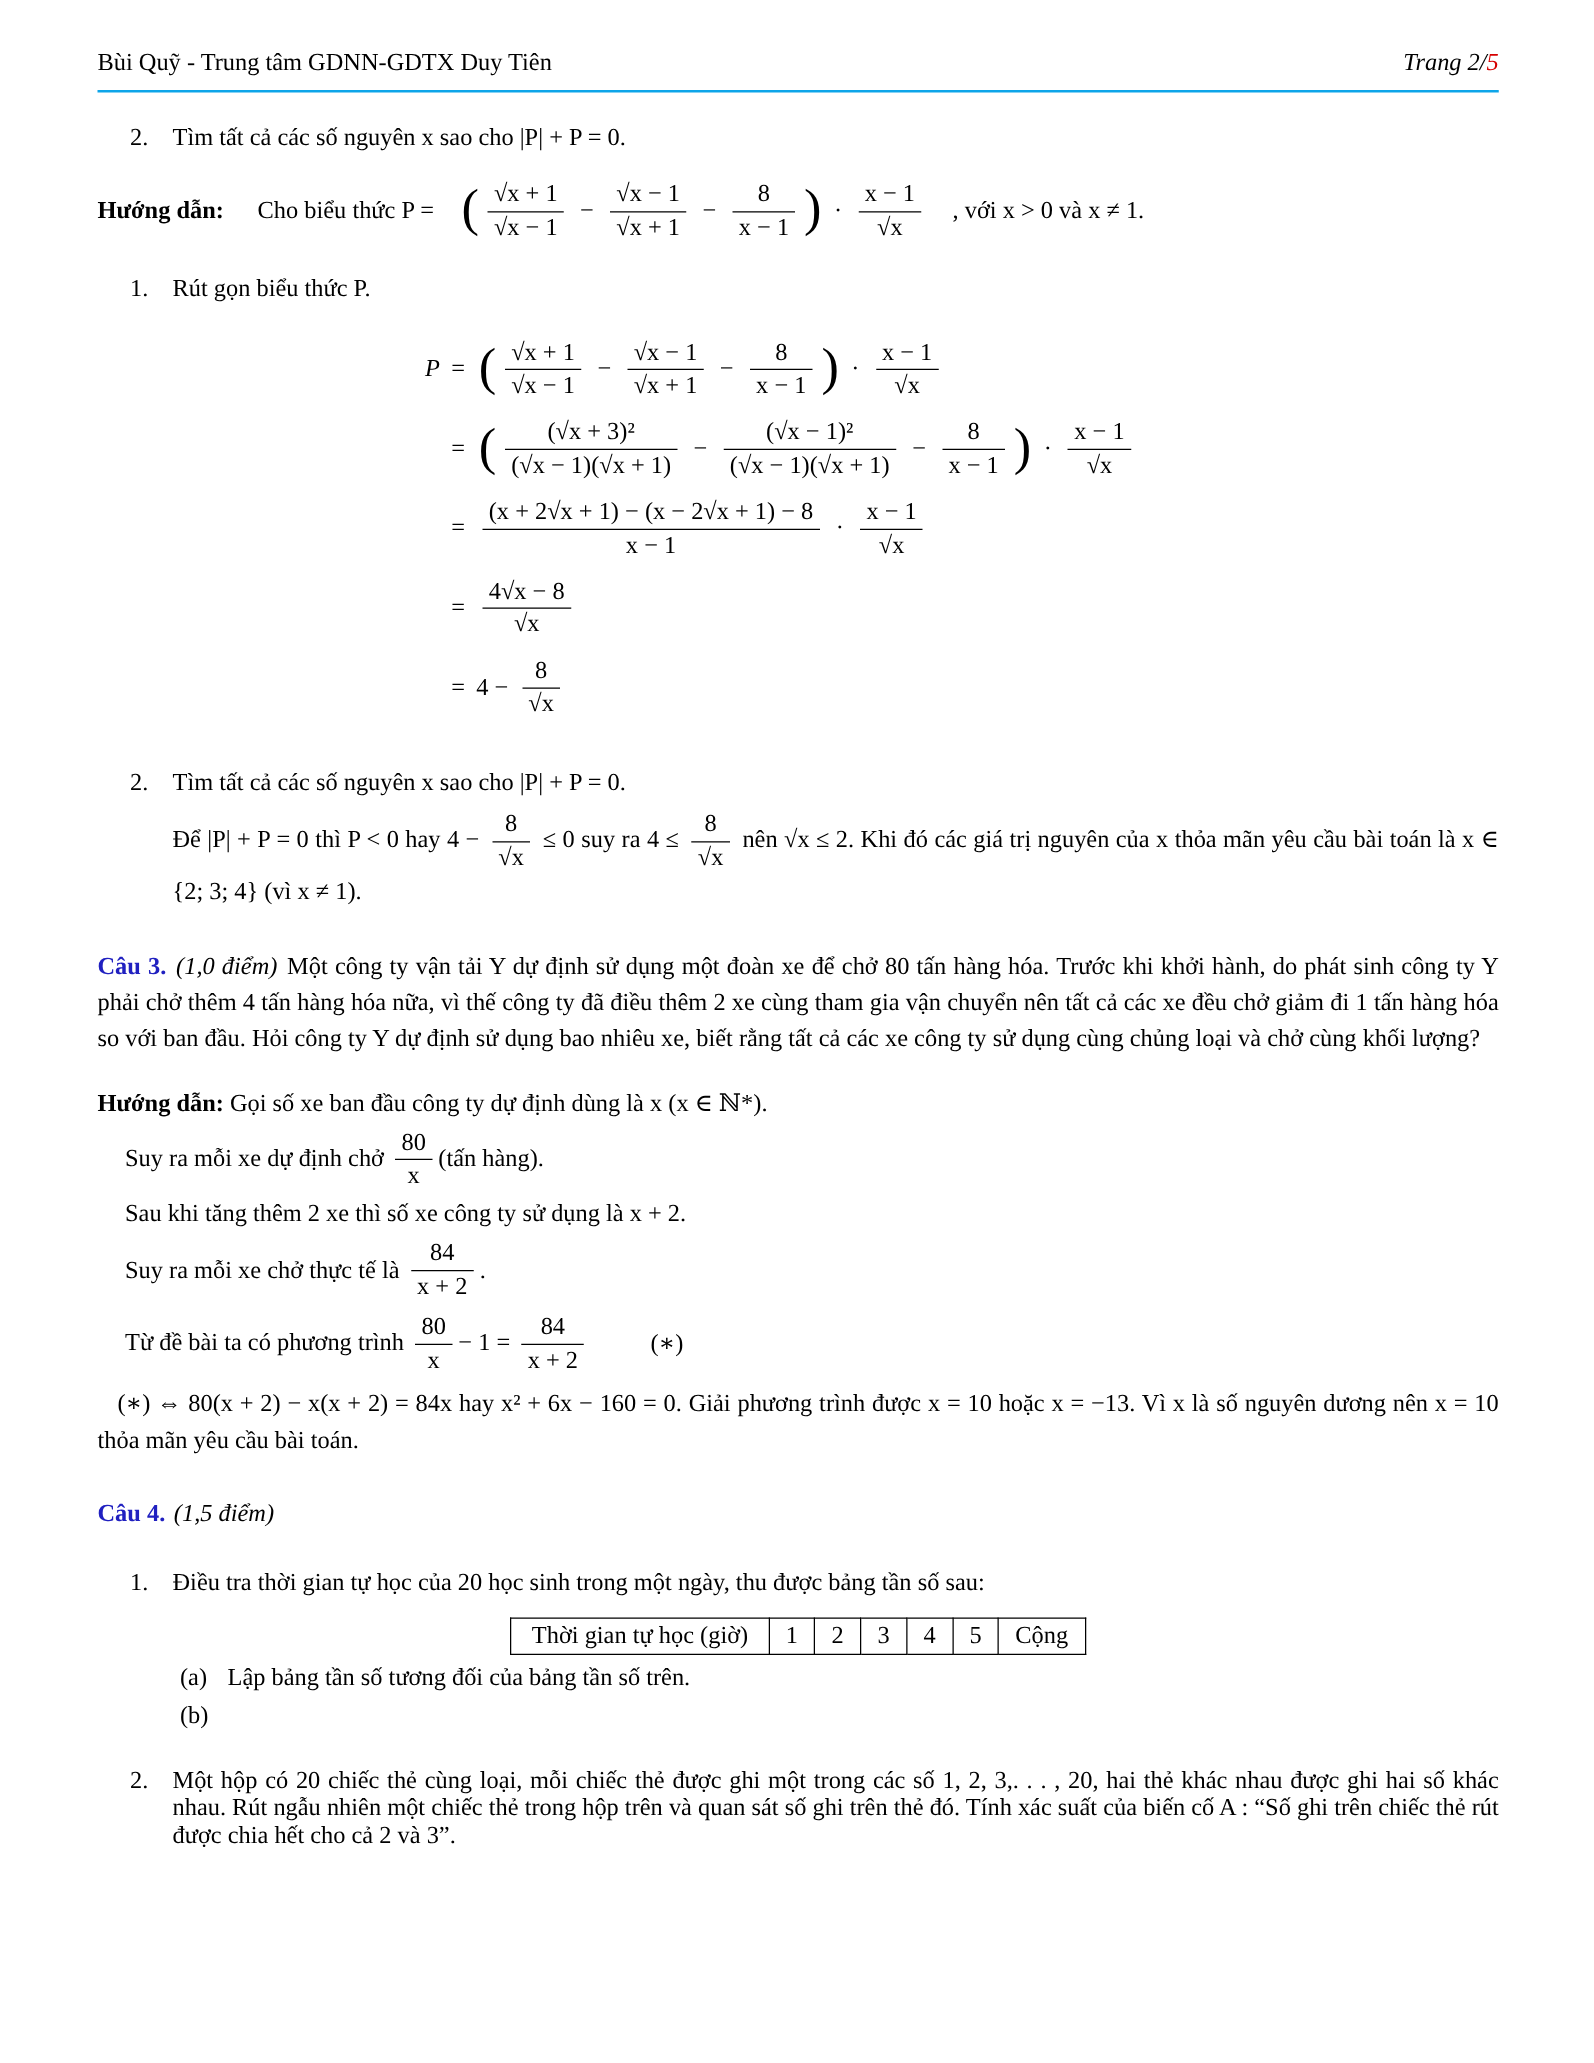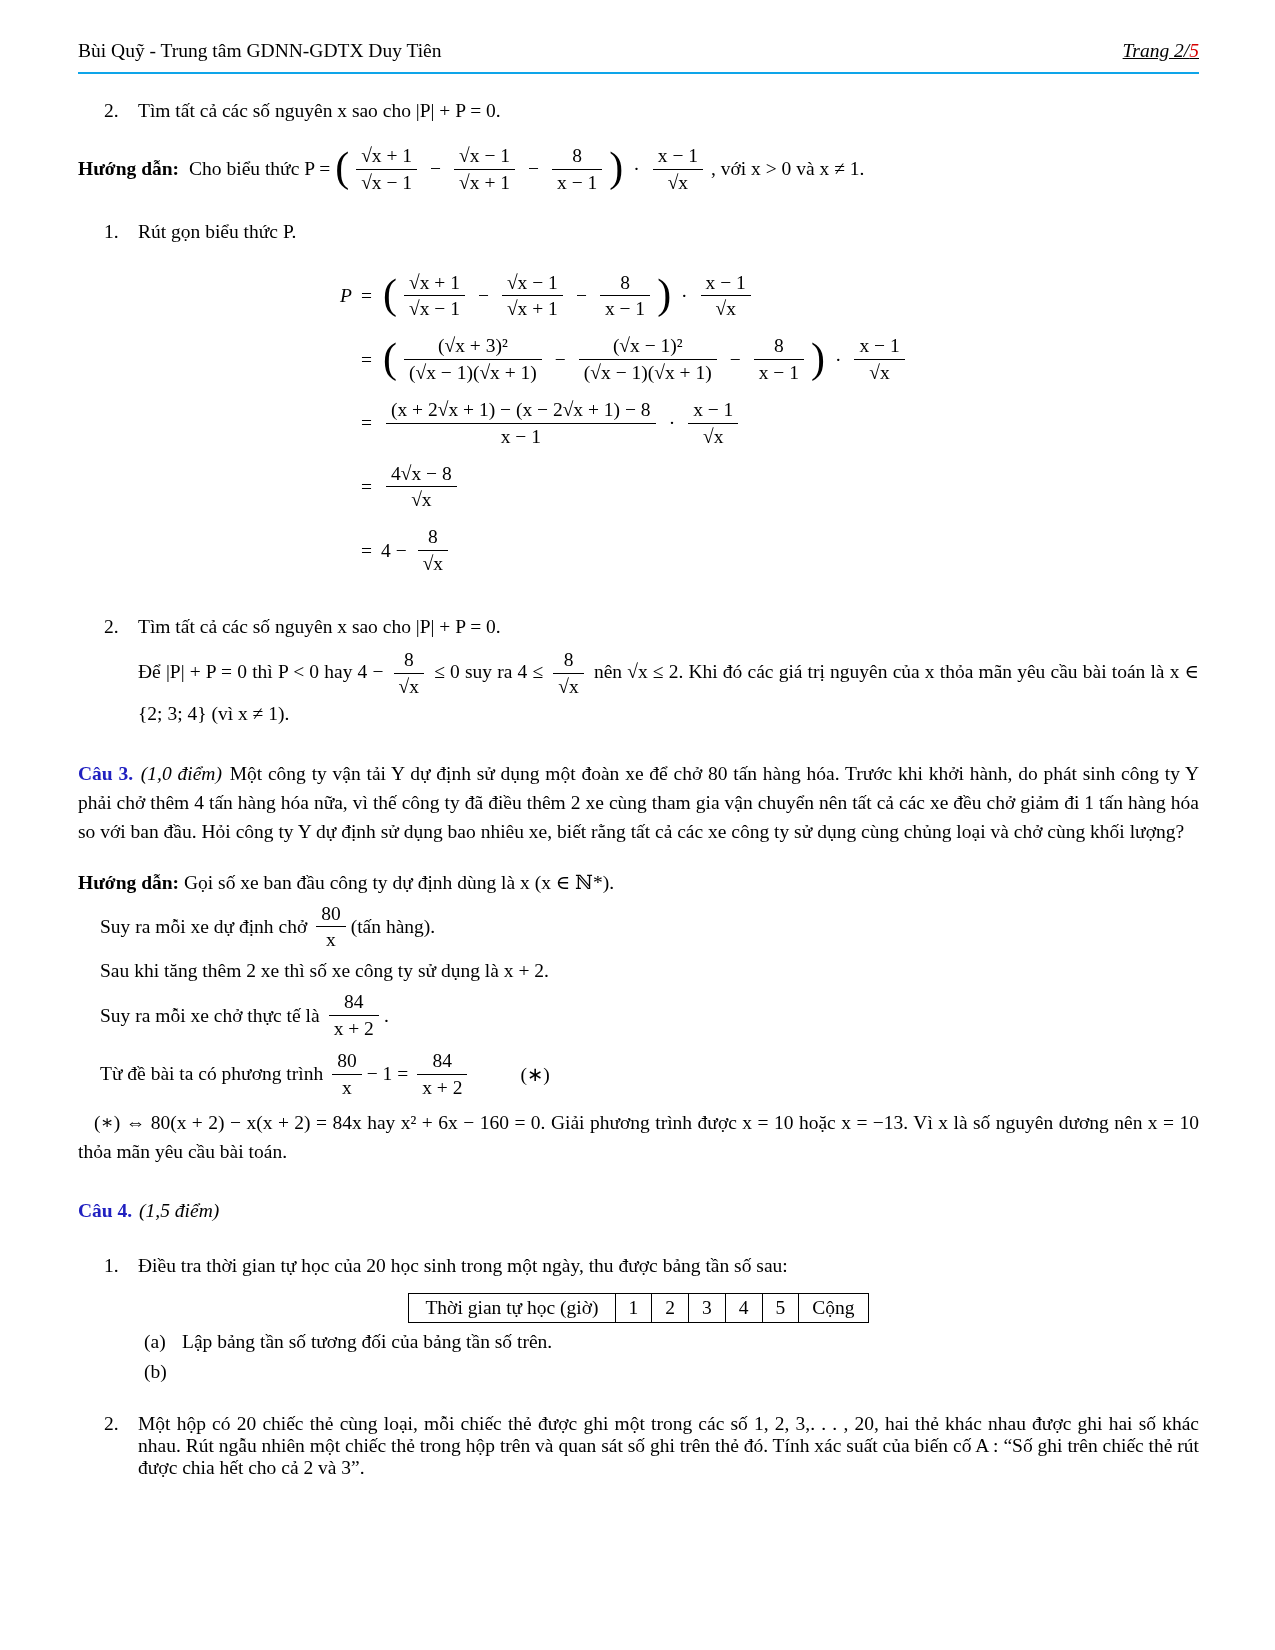--- a/index.html
+++ b/index.html
@@ -9,21 +9,21 @@
     font-family: "Liberation Serif", "DejaVu Serif", serif;
     font-size: 19.5px; color: #000;
   }
   .page { padding: 40px 76px 40px 78px; }
 
   
   .doc-header {
     display: flex; justify-content: space-between; align-items: baseline;
     padding-bottom: 10px; border-bottom: 2px solid #0ea5e9;
   }
-  .doc-header .hright { font-style: italic; text-decoration: underline; }
+  .doc-header .hright { font-style: italic; }
   .page-num { color: #d60000; }
 
   p { margin: 0; }
   .just { text-align: justify; }
   b.glabel, b.qlabel { font-weight: bold; }
   .blue { color: #2020c0; margin-top: 24px; }
   .mi { font-style: italic; }
 
   
   .listitem { display: flex; margin: 26px 0 0 26px; }
@@ -47,36 +47,36 @@
     display: inline-block; font-size: 215%; font-weight: 400;
     vertical-align: middle; line-height: 0; margin: 0 2px; position: relative; top: -2px;
   }
 
   
   .guide-line {
     display: flex; align-items: center; flex-wrap: nowrap;
     margin: 22px 0 0 0; white-space: nowrap;
   }
   .guide-line .glabel { margin-right: 7px; }
-  .guide-line .gtext { margin: 0 3px; }
+  .guide-line .gtext { margin: 0 20px; }
 
   
   .derivation { margin: 28px 0 30px 252px; }
   .drow { display: flex; align-items: center; margin: 13px 0; }
   .dlhs { flex: 0 0 22px; text-align: right; }
   .deq { margin: 0 9px; }
   .mtext { margin-right: 6px; }
 
   .solution-para { margin: 10px 0 0 60px; line-height: 1.55; }
 
   .question { margin: 30px 0 0 0; line-height: 1.5; }
   .qpoints { margin: 0 2px; }
 
   .guide-head { margin: 24px 0 0 0; }
-  .gline { display: flex; align-items: center; margin: 8px 0 8px 22px; white-space: nowrap; font-family: Liberation Serif, serif; }
+  .gline { display: flex; align-items: center; margin: 8px 0 8px 22px; white-space: nowrap; }
   .gline .gt { margin-right: 4px; }
   .star-gap { margin-left: 48px; }
   .guide-p6 { margin-top: 8px; text-indent: 16px; line-height: 1.5; }
 
   
   .freq-table { border-collapse: collapse; margin: 16px auto 4px auto; }
   .freq-table td { border: 1.5px solid #000; padding: 3px 13px; text-align: center; }
   .freq-table td.head { padding: 3px 16px; }
   .item-gap { margin-top: 30px; }
 </style>

